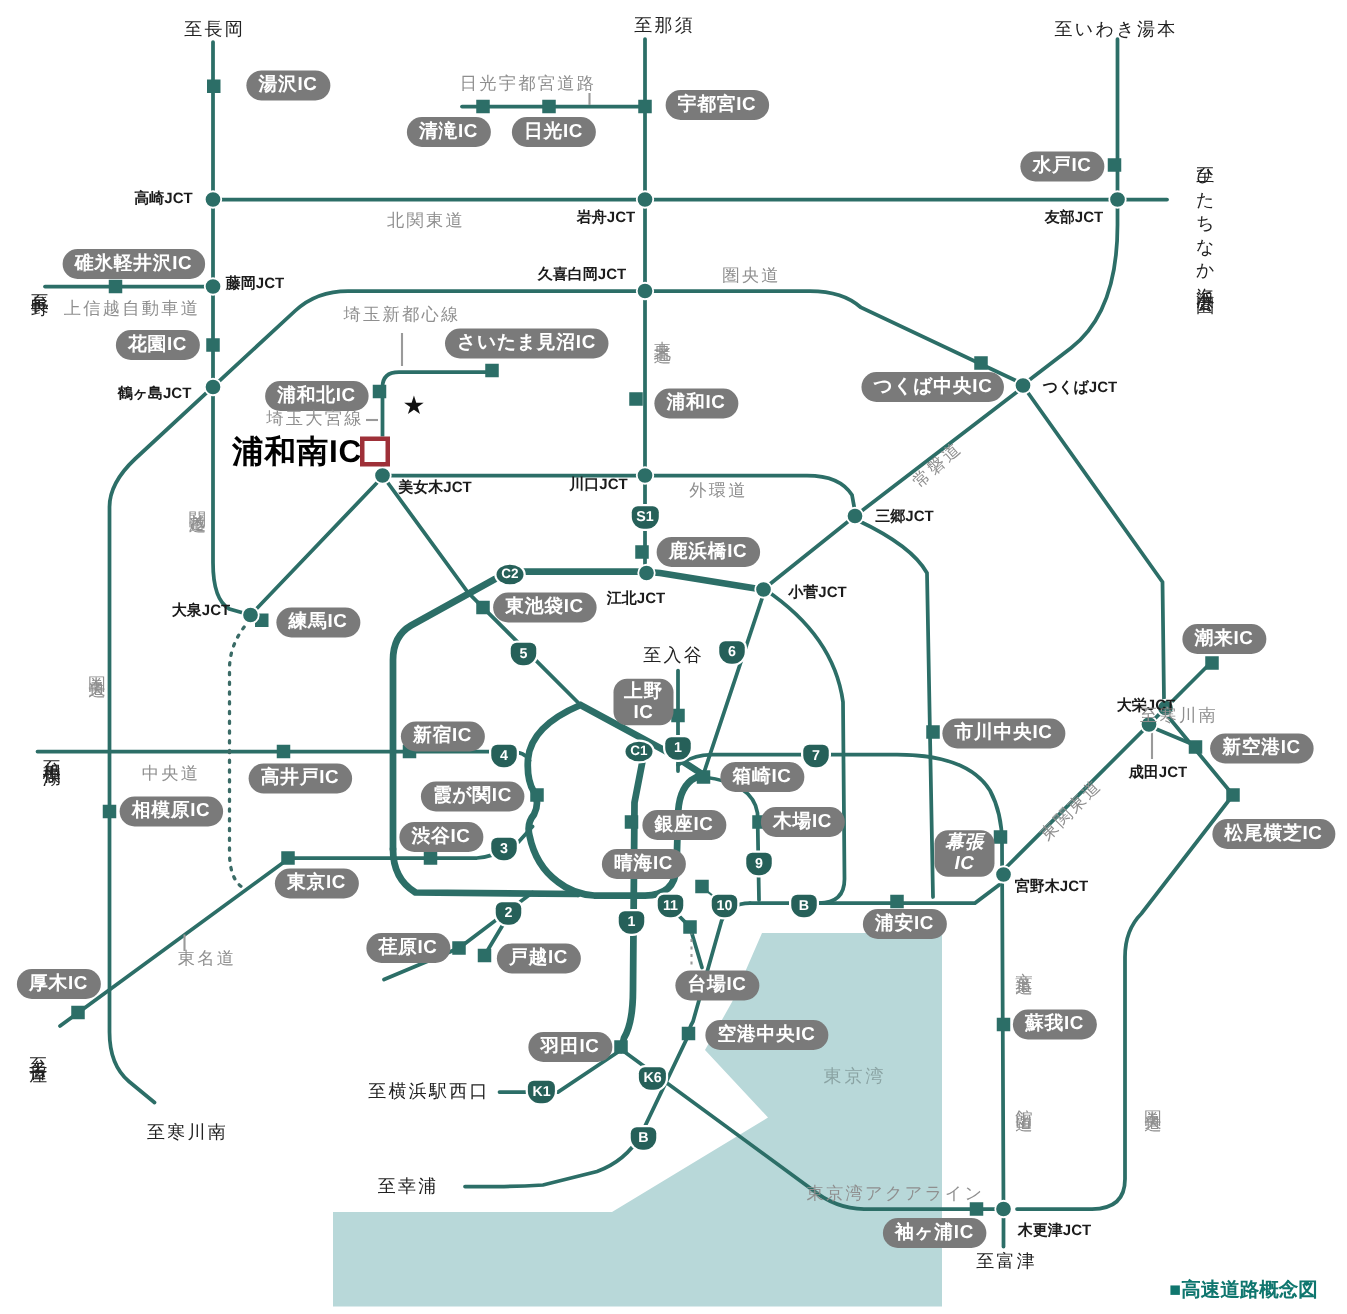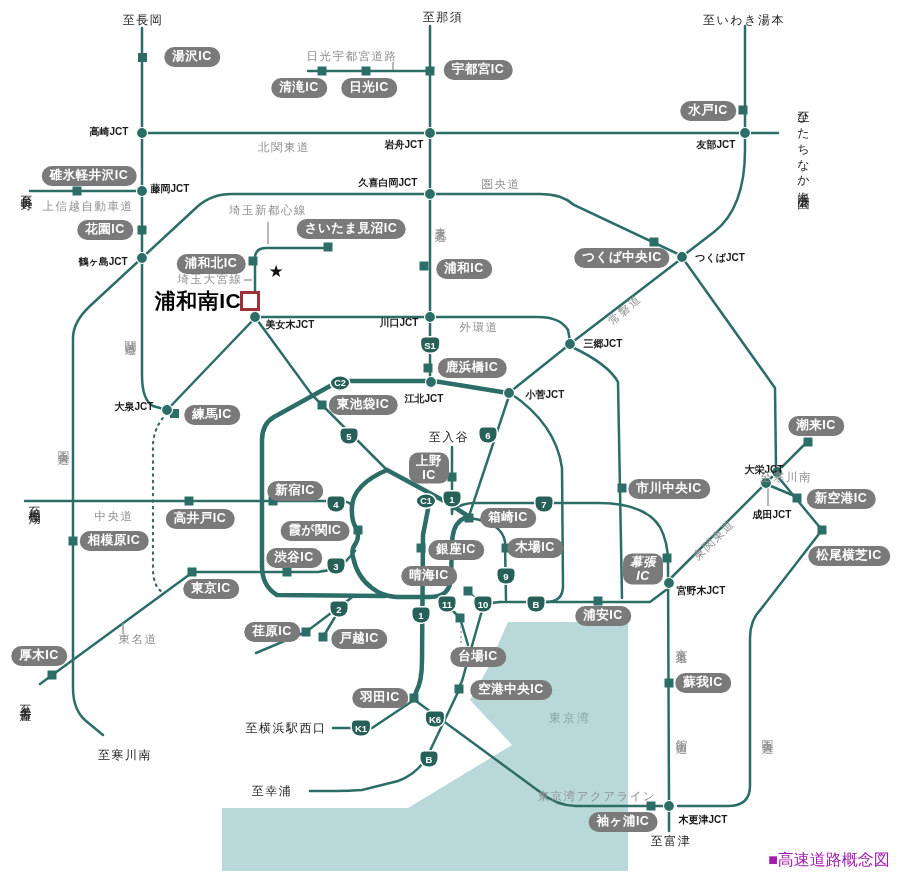--- a/index.html
+++ b/index.html
@@ -20,21 +20,21 @@
       box-shadow:0 0 0 1.5px #fff;}
   .oval{background:#266059;color:#fff;font-weight:bold;font-size:9px;width:18px;height:13px;
       line-height:13px;text-align:center;border-radius:50%;box-shadow:0 0 0 1.5px #fff;}
   .bayText{color:#8aa3a3;font-size:12px;letter-spacing:2px;}
   #propBox{position:absolute;transform:translate(-50%,-50%);background:#0d0d0d;color:#fff;
       font-weight:bold;font-size:15px;text-align:center;line-height:1.25;padding:4px 10px;letter-spacing:1px;}
   #propStar{position:absolute;transform:translate(-50%,-50%);color:#111;font-size:17px;}
   #propName{position:absolute;transform:translate(-50%,-50%);color:#000;font-weight:bold;
       font-size:21px;letter-spacing:.5px;white-space:nowrap;}
   #propSquare{position:absolute;width:14px;height:14px;border:3px solid #9e3038;background:#fff;}
-  #caption{position:absolute;transform:translate(-50%,-50%);color:#a21caf;font-weight:normal;font-size:16px;white-space:nowrap;}
+  #caption{position:absolute;transform:translate(-50%,-50%);color:#0f766e;font-weight:bold;font-size:13px;white-space:nowrap;}
 </style>
 </head>
 <body>
 
 <div id="stage">
 
   <svg id="roads" width="898" height="876" viewBox="0 0 898 876">
 
     <path d="M508,622 L488,668 L470,700 L512,745 L408,808 L222,808 L222,871 L628,871 L628,622 Z" fill="#b8d8d9"></path>
 

